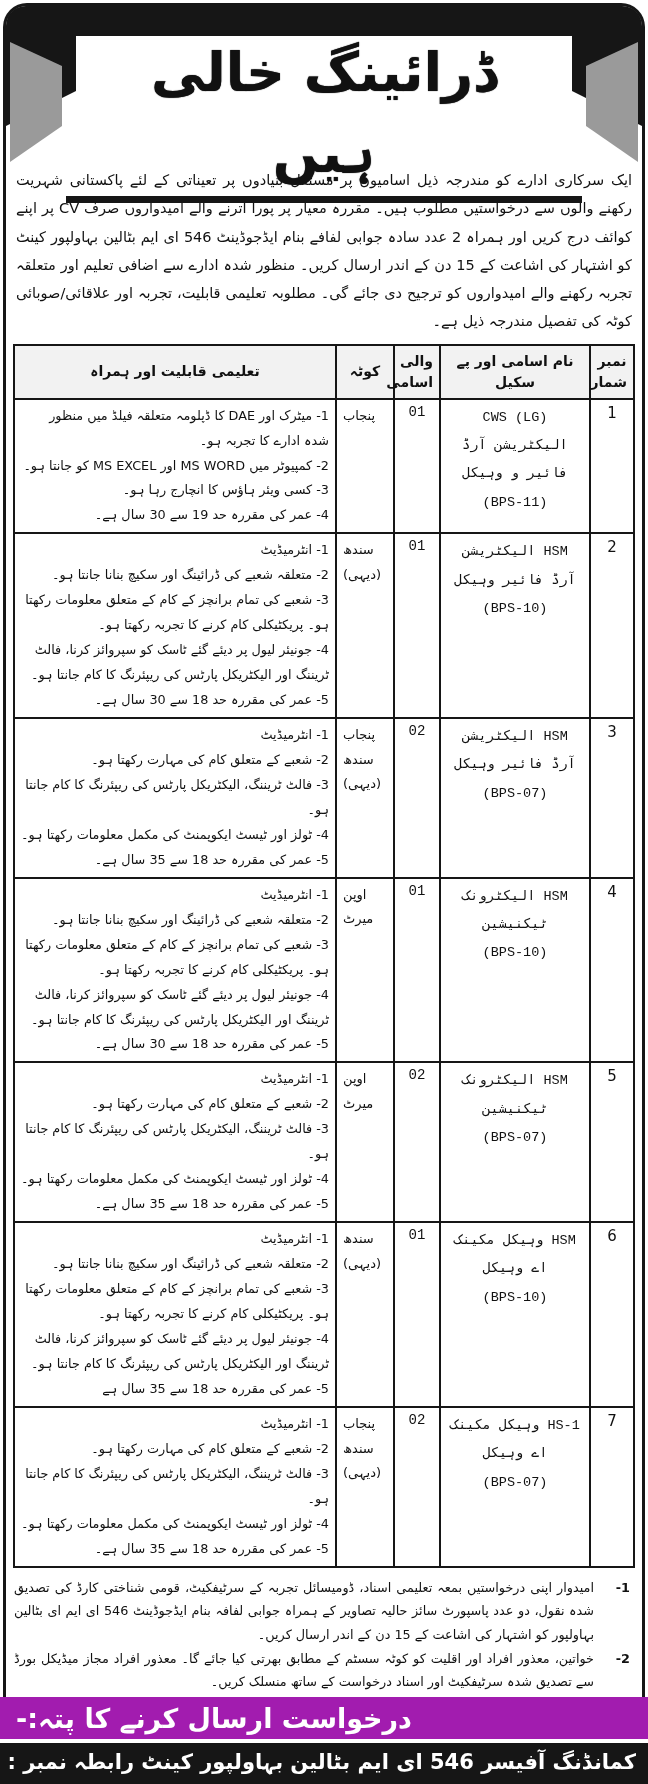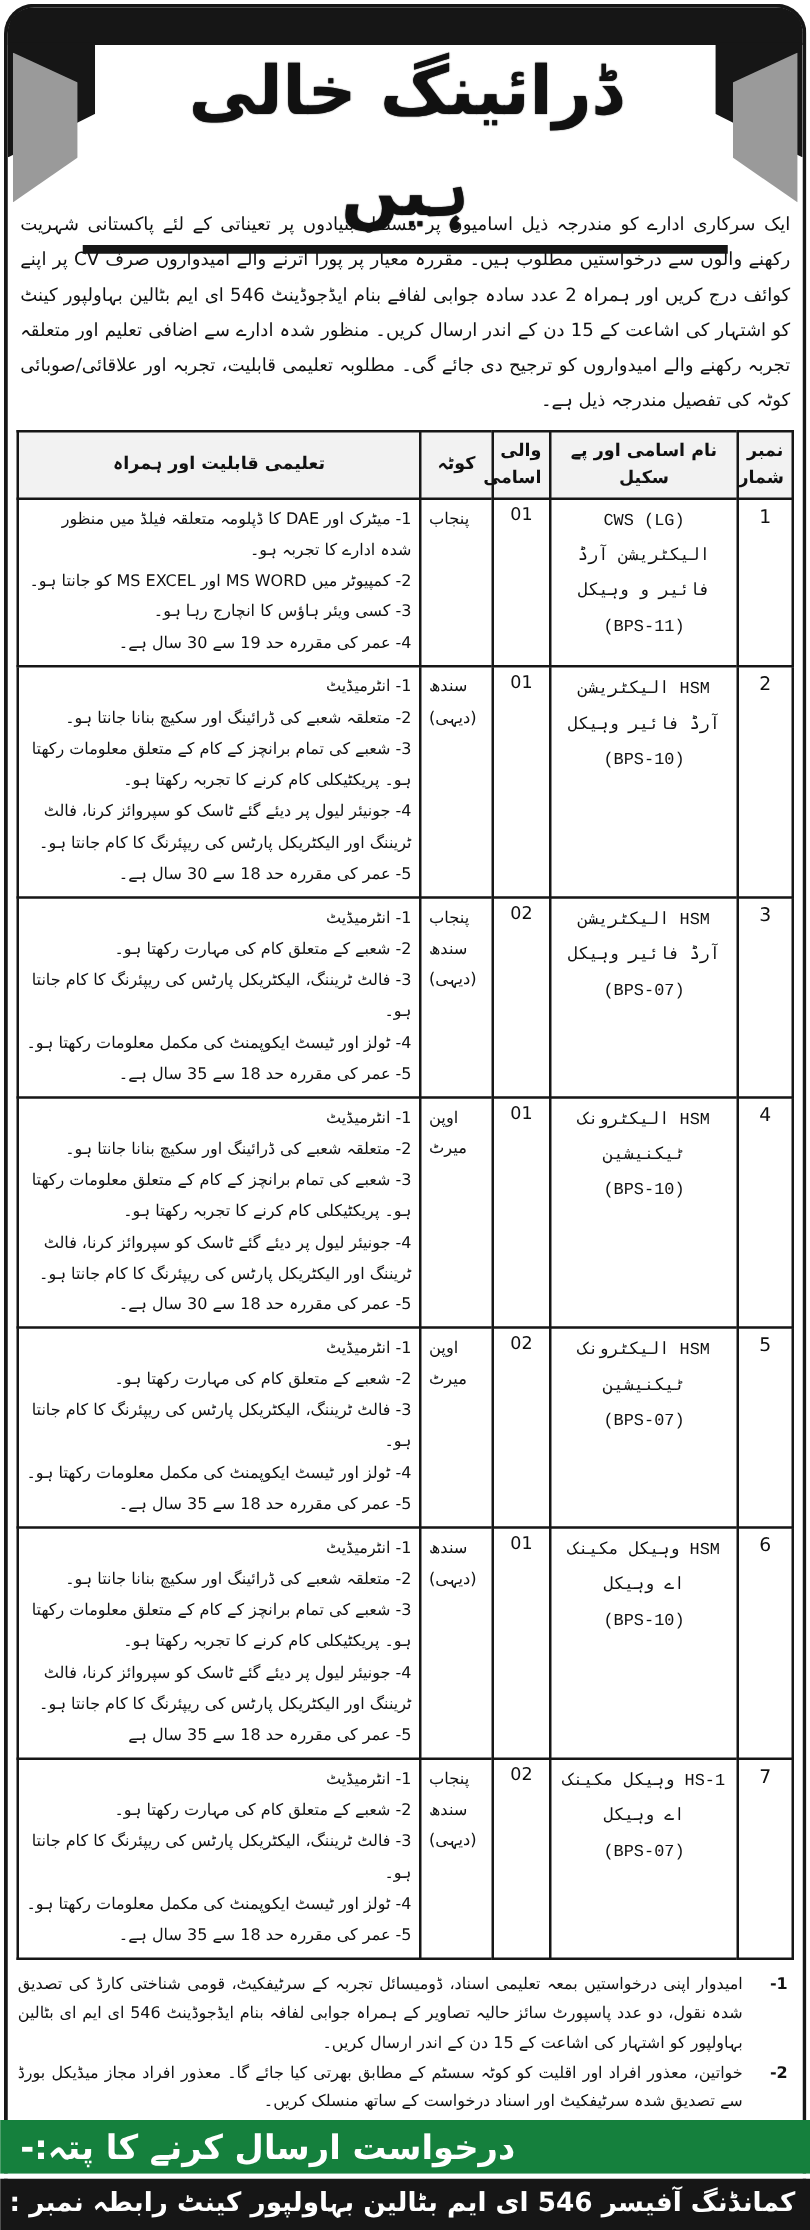--- a/index.html
+++ b/index.html
@@ -65,39 +65,39 @@
   col.c-count  { width: 46px; }
   col.c-quota  { width: 58px; }
   table.jobs th {
     font-size: 14px; font-weight: bold; text-align: center;
     vertical-align: middle; height: 54px; line-height: 1.5;
     background: #f2f2f2;
   }
   td.cell-serial { text-align: center; font-size: 15px; padding-top: 8px; }
   td.cell-title  { text-align: center; font-size: 13.5px; line-height: 2.1; padding-top: 8px; font-family: Liberation Mono, monospace; }
   td.cell-title .scale { display: block; direction: ltr; }
-  td.cell-count  { text-align: center; font-size: 14px; padding-top: 8px; }
+  td.cell-count  { text-align: center; font-size: 14px; padding-top: 8px; font-family: Liberation Mono, monospace; }
   td.cell-quota  { text-align: left; font-size: 13px; line-height: 1.9; padding-top: 8px; }
   td.cell-quals  { font-size: 12.8px; line-height: 1.95; white-space: pre-line; text-align: right; }
   tr.r1 td { height: 102px; }
   tr.r2 td { height: 158px; }
   tr.r3 td { height: 112px; }
   tr.r4 td { height: 162px; }
   tr.r5 td { height: 112px; }
   tr.r6 td { height: 165px; }
   tr.r7 td { height: 116px; }
   
   .notes { margin: 8px 18px 0 14px; font-size: 12.8px; line-height: 1.85; }
   .note { display: flex; gap: 10px; align-items: flex-start; }
   .note-num { flex: 0 0 26px; text-align: right; font-weight: bold; }
   .note-text { flex: 1; text-align: justify; }
   
   .footer { position: absolute; left: 0; right: 0; bottom: 0; z-index: 6; }
   .footer-addr-bar {
-    background: #15803d; color: #fff;
+    background: #a21caf; color: #fff;
     font-size: 27px; font-weight: bold;
     padding: 6px 16px 5px;
     direction: rtl; text-align: left;
     letter-spacing: 1px;
   }
   .footer-gap { height: 4px; background: #fff; }
   .footer-contact {
     background: #161616; color: #fff;
     font-size: 21px; font-weight: bold;
     padding: 7px 12px 10px;

